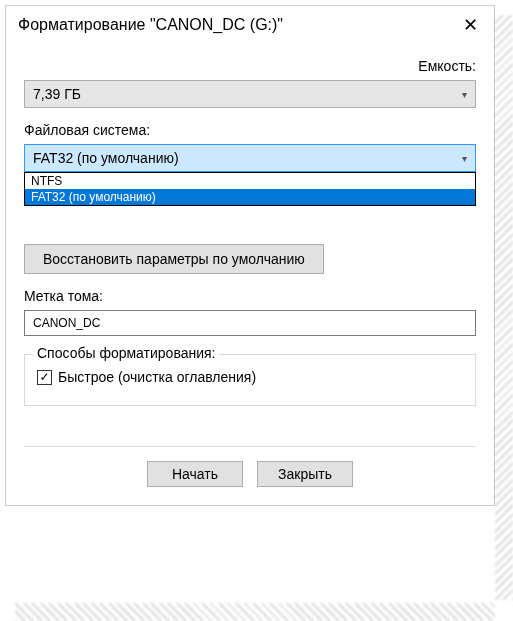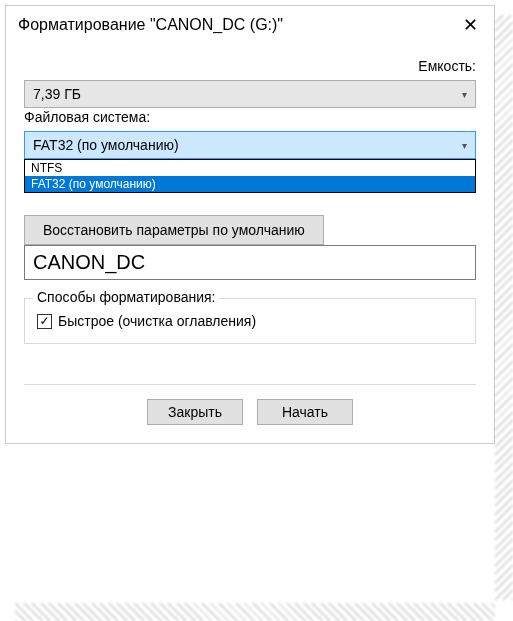--- a/index.html
+++ b/index.html
@@ -32,21 +32,21 @@
       cursor: pointer;
       padding: 0 4px;
       font-weight: 300;
       font-family: Arial, sans-serif;
     }
     .content {
       padding: 10px 18px 0 18px;
     }
     .field-label {
       font-size: 14px;
-      margin-top: 1px;
+      margin-top: 14px;
       margin-bottom: 6px;
       color: #000;
     }
     .field-label:first-child { margin-top: 4px; text-align: right; }
     .dropdown {
       width: 100%;
       border: 1px solid #adadad;
       background: #e6e6e6;
       padding: 5px 8px;
       font-size: 14px;
@@ -79,33 +79,33 @@
     }
     .button {
       background: #e1e1e1;
       border: 1px solid #adadad;
       padding: 6px 18px;
       font-size: 14px;
       cursor: pointer;
       font-family: inherit;
     }
     .restore-btn {
-      margin-top: 22px;
+      margin-top: 38px;
       display: inline-block;
     }
     .text-input {
       width: 100%;
       border: 1px solid #7a7a7a;
       padding: 5px 8px;
-      font-size: 20px;
+      font-size: 12px;
       font-family: inherit;
     }
     .fieldset {
       border: 1px solid #d9d9d9;
-      padding: 14px 12px 14px 12px;
+      padding: 14px 12px 20px 12px;
       margin-top: 18px;
       position: relative;
     }
     .fieldset-legend {
       position: absolute;
       top: -10px;
       left: 8px;
       background: #fff;
       padding: 0 4px;
       font-size: 14px;
@@ -194,33 +194,34 @@
       <span>FAT32 (по умолчанию)</span>
       <span class="chevron">▾</span>
     </div>
     <div class="dropdown-list">
       <div class="dropdown-item">NTFS</div>
       <div class="dropdown-item selected">FAT32 (по умолчанию)</div>
     </div>
 
     <button class="button restore-btn">Восстановить параметры по умолчанию</button>
 
+    <div class="field-label">Метка тома:</div>
     <input class="text-input" value="CANON_DC" style="">
 
     <div class="fieldset">
       <div class="fieldset-legend">Способы форматирования:</div>
       <div class="checkbox-row">
         <span class="checkbox">✓</span>
         <span>Быстрое (очистка оглавления)</span>
       </div>
     </div>
 
     <hr class="divider">
 
     <div class="footer">
+      <button class="button">Начать</button>
       <button class="button">Закрыть</button>
-      <button class="button">Начать</button>
     </div>
   </div>
 </div>
 
 <div class="shadow-right"></div>
 <div class="shadow-bottom"></div>
 
 </body></html>

